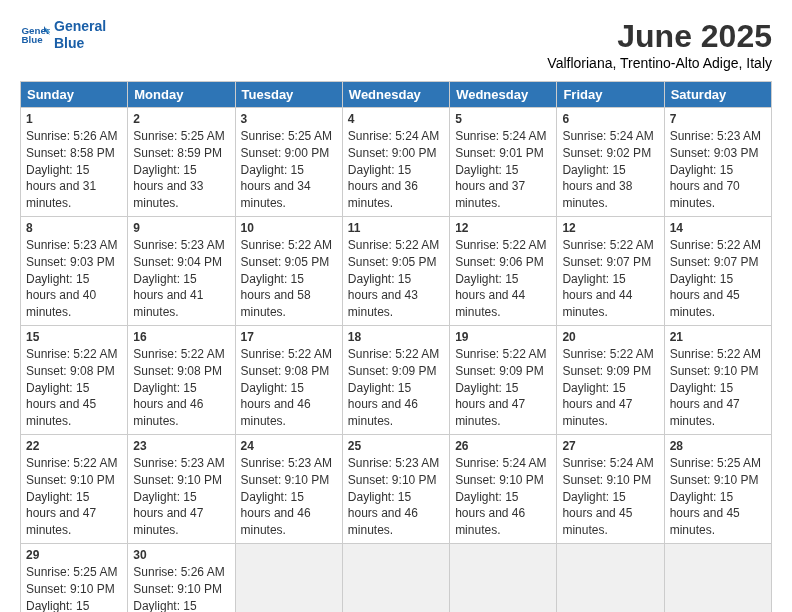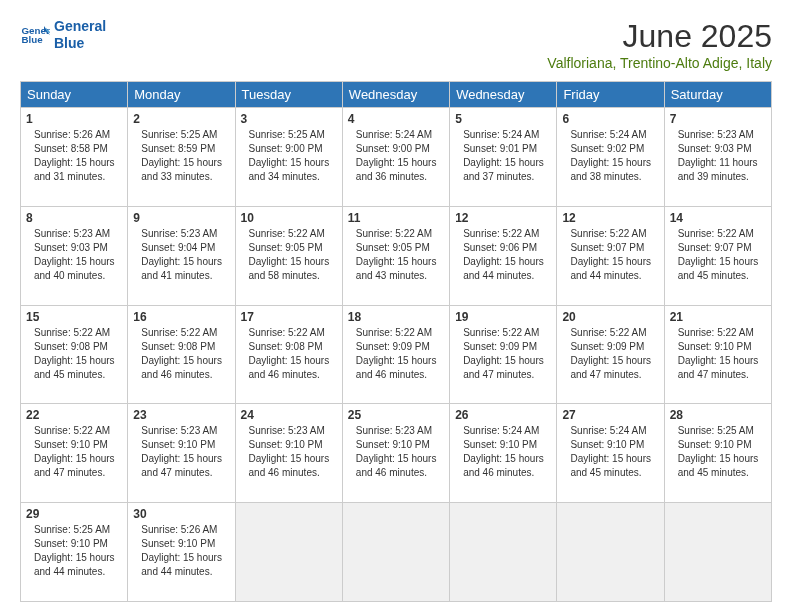--- a/index.html
+++ b/index.html
@@ -40,39 +40,39 @@
     .logo-icon {
       width: 30px;
       height: 30px;
     }
     .title-block {
       text-align: right;
     }
     .calendar-title {
       font-size: 32px;
       color: #333;
-      font-weight: normal;
+      font-weight: bold;
     }
     .calendar-subtitle {
       font-size: 14px;
-      color: #4d7c0f;
+      color: #000000;
     }
     .calendar {
       flex: 1;
       border-collapse: collapse;
       width: 100%;
       table-layout: fixed;
     }
     .calendar th {
       background-color: #2e75b6;
       color: white;
       text-align: left;
       padding: 5px 6px;
       font-size: 13px;
-      font-weight: normal;
+      font-weight: bold;
       border: 1px solid #ccc;
     }
     .calendar td {
       border: 1px solid #ccc;
       vertical-align: top;
       padding: 4px 5px;
       font-size: 9.5px;
       color: #333;
       background: #fff;
     }
@@ -80,22 +80,21 @@
       background: #f0f0f0;
     }
     .day-num {
       font-size: 12px;
       font-weight: bold;
       display: block;
       margin-bottom: 2px;
     }
     .day-info {
       line-height: 1.4;
-      font-size: 10px;
-      margin-left: 8px;
+      font-size: 12px;
     }
   </style>
 </head>
 <body>
 
 <div class="page">
   <div class="header">
     <div class="logo">
       <svg class="logo-icon" viewBox="0 0 40 40">
         <text x="2" y="18" font-size="13" font-weight="bold" fill="#1a5fa8">General</text>
@@ -174,21 +173,21 @@
   <div>Sunrise: 5:24 AM</div>
   <div>Sunset: 9:02 PM</div>
   <div>Daylight: 15 hours and 38 minutes.</div>
 </div>
           </td>
           <td>
             <span class="day-num">7</span>
 <div class="day-info">
   <div>Sunrise: 5:23 AM</div>
   <div>Sunset: 9:03 PM</div>
-  <div>Daylight: 11 hours and 39 minutes.</div>
+  <div>Daylight: 15 hours and 70 minutes.</div>
 </div>
           </td>
         </tr>
         <tr>
           <td>
             <span class="day-num">8</span>
 <div class="day-info">
   <div>Sunrise: 5:23 AM</div>
   <div>Sunset: 9:03 PM</div>
   <div>Daylight: 15 hours and 40 minutes.</div>

